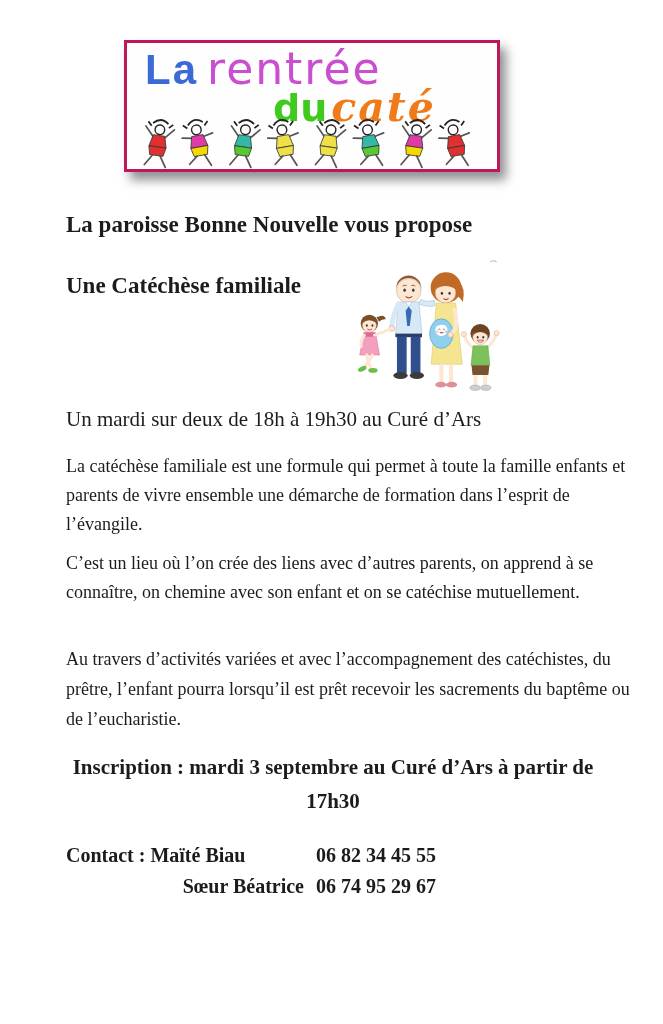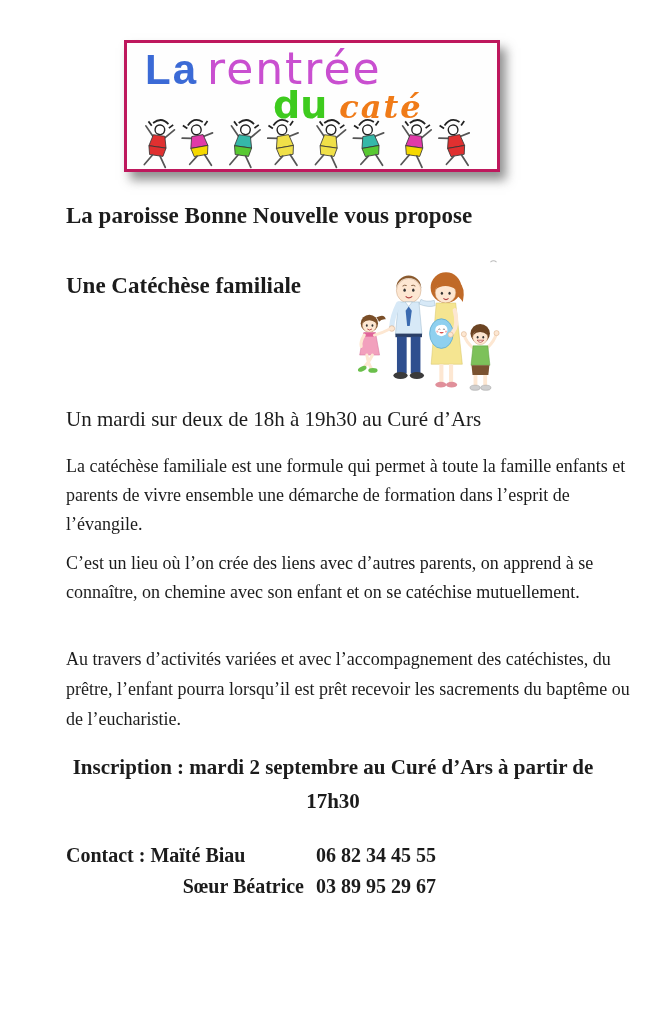--- a/index.html
+++ b/index.html
@@ -12,25 +12,25 @@
   .logo-box {
     position:absolute; left:124px; top:40px; width:370px; height:126px;
     background:#fefefe; border:3px solid #be185d;
     box-shadow:6px 8px 10px rgba(70,70,70,0.6);
   }
   .logo-line1 { position:absolute; top:0px; left:18px; white-space:nowrap; }
   .w-la      { font-family:"Liberation Sans", sans-serif; font-weight:bold; font-size:42px; letter-spacing:2px; }
   .w-rentree { font-family:"DejaVu Sans", sans-serif; font-weight:400; font-size:44px; letter-spacing:2px; margin-left:5px; }
   .logo-line2 { position:absolute; top:40px; left:146px; white-space:nowrap; }
   .w-du   { font-family:"DejaVu Sans", sans-serif; font-weight:bold; font-size:38px; }
-  .w-cate { font-family:"DejaVu Serif", serif; font-style:italic; font-weight:bold; font-size:32px; margin-left:8px; letter-spacing:2px; }
+  .w-cate { font-family:"DejaVu Serif", serif; font-style:italic; font-weight:bold; font-size:41px; letter-spacing:2px; }
   .children-svg { position:absolute; left:2px; bottom:0px; width:360px; height:50px; }
 
   
-  .h1 { position:absolute; left:66px; top:203px; font-size:23px; font-weight:bold; }
+  .h1 { position:absolute; left:66px; top:212px; font-size:23px; font-weight:bold; }
   .h2 { position:absolute; left:66px; top:273px; font-size:23px; font-weight:bold; }
   .h3 { position:absolute; left:66px; top:407px; font-size:21px; font-weight:normal; }
 
   .family-svg { position:absolute; left:340px; top:257px; width:166px; height:143px; }
 
   
   .para { position:absolute; left:66px; width:576px; margin:0; font-size:18px; line-height:29px; }
   .p1 { top:452px; }
   .p2 { top:549px; }
   .p3 { top:644px; line-height:30px; }
@@ -218,28 +218,28 @@
     </g>
   </svg>
 
   <div class="h3">Un mardi sur deux de 18h à 19h30 au Curé d’Ars</div>
 
   <p class="para p1">La catéchèse familiale est une formule qui permet à toute la famille enfants et parents de vivre ensemble une démarche de formation dans l’esprit de l’évangile.</p>
   <p class="para p2">C’est un lieu où l’on crée des liens avec d’autres parents, on apprend à se connaître, on chemine avec son enfant et on se catéchise mutuellement.</p>
   <p class="para p3">Au travers d’activités variées et avec l’accompagnement des catéchistes, du prêtre, l’enfant pourra lorsqu’il est prêt recevoir les sacrements du baptême ou de l’eucharistie.</p>
 
   <div class="inscription">
-    <div>Inscription : mardi 2 septembre au Curé d’Ars à partir de</div>
+    <div>Inscription : mardi 3 septembre au Curé d’Ars à partir de</div>
     <div>17h30</div>
   </div>
 
   <div class="contact">
     <div class="c-row">
       <span class="c-col1">Contact : Maïté Biau</span>
       <span class="c-col2">06 82 34 45 55</span>
     </div>
     <div class="c-row">
       <span class="c-col1 r">Sœur Béatrice</span>
-      <span class="c-col2">03 89 95 29 67</span>
+      <span class="c-col2">06 74 95 29 67</span>
     </div>
   </div>
 
 </div>
 
 </body></html>

